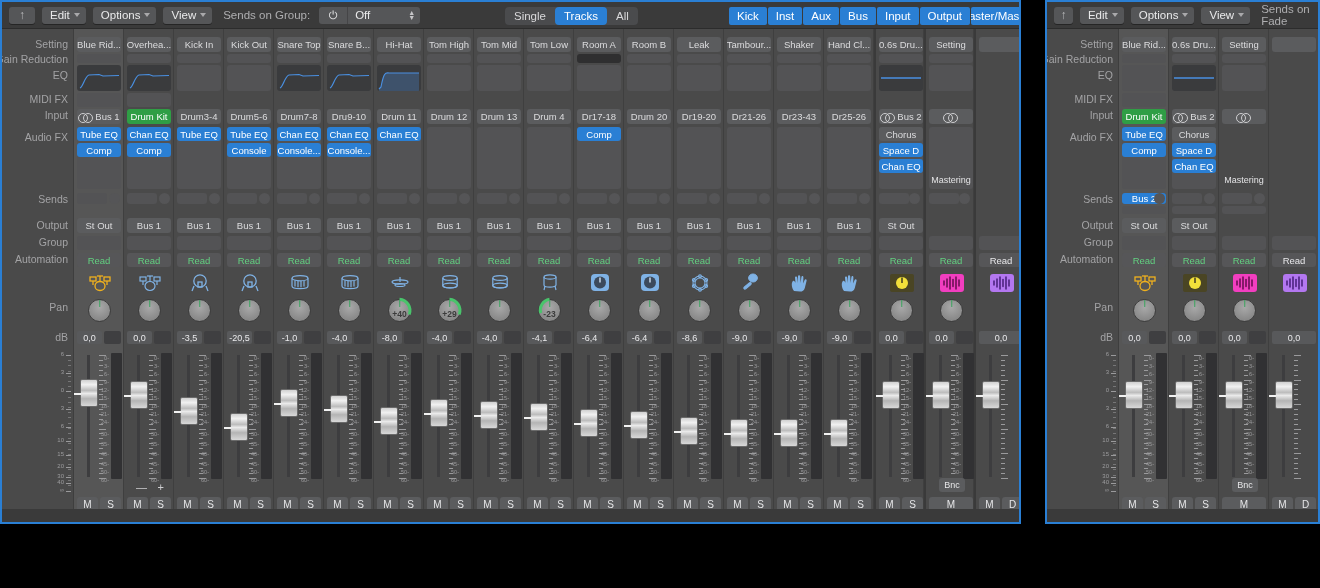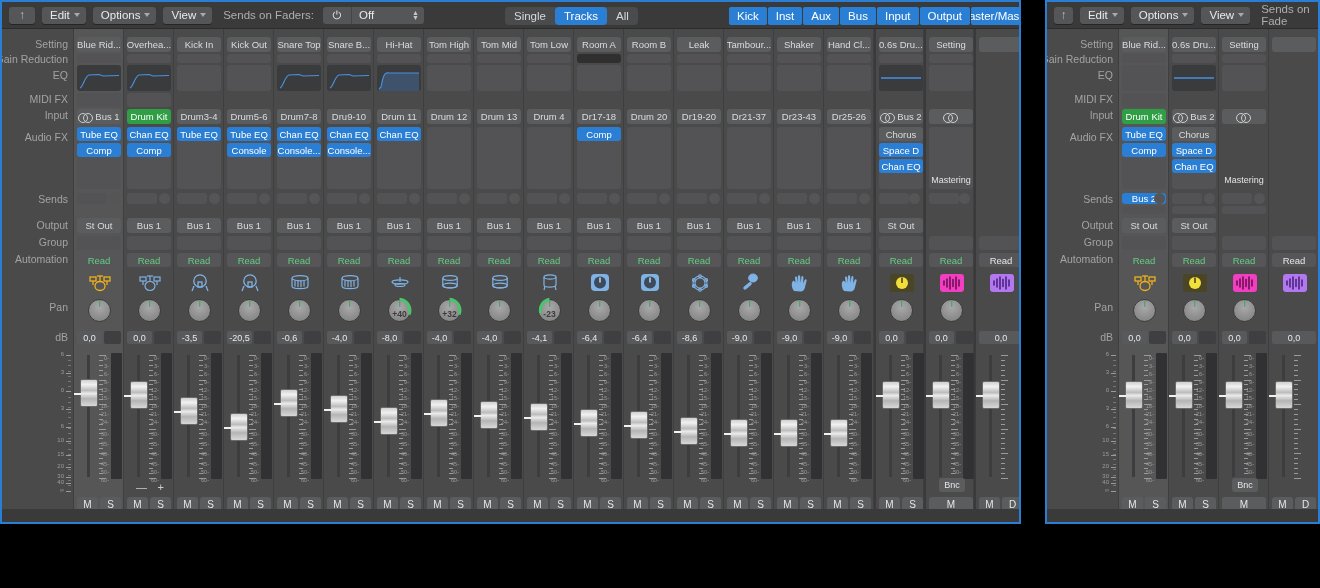--- a/index.html
+++ b/index.html
@@ -258,21 +258,21 @@
         <span class="caret"></span>
       </div>
       <div class="tb-btn tb-menu">
         <span>Options</span>
         <span class="caret"></span>
       </div>
       <div class="tb-btn tb-menu">
         <span>View</span>
         <span class="caret"></span>
       </div>
-      <div class="tb-label">Sends on Faders:</div>
+      <div class="tb-label">Sends on Group:</div>
       <div style="display:flex;margin-left:2px;">
         <div class="tb-power">⏻</div>
         <div class="tb-off">
           <span>Off</span>
           <span class="stepper">▲<br>▼</span>
         </div>
       </div>
 
       <div class="seg">
         <div>Single</div>
@@ -768,21 +768,21 @@
                 </g>
               </svg>
             </div>
             <div class="knob">
             <div class="body"></div>
 
             <div class="tick"></div>
 
           </div>
             <div class="dbrow">
-            <div class="v">-0,6</div>
+            <div class="v">-1,0</div>
             <div class="p"></div>
           </div>
             <div class="fader">
           <div class="track"></div>
           <div class="cap" style="top:38px"></div>
           <div class="ticks">
                 <i style="top:2px;width:7px"></i>
                 <i style="top:6.9px;width:4px"></i>
                 <i style="top:11.8px;width:4px"></i>
                 <i style="top:16.700000000000003px;width:4px"></i>
@@ -1045,21 +1045,21 @@
                   <ellipse cx="9" cy="10.5" rx="7.2" ry="2.4"></ellipse>
                 </g>
               </svg>
             </div>
             <div class="knob">
             <div class="body"></div>
             <svg class="arc" viewBox="0 0 27 27">
                 <path d="M13.5 2.2 A11.3 11.3 0 0 1 23.2 17.5" fill="none" stroke="#49c46b" stroke-width="3"></path>
               </svg>
             <div class="tick"></div>
-            <div class="val">+32</div>
+            <div class="val">+29</div>
           </div>
             <div class="dbrow">
             <div class="v">-4,0</div>
             <div class="p"></div>
           </div>
             <div class="fader">
           <div class="track"></div>
           <div class="cap" style="top:48px"></div>
           <div class="ticks">
                 <i style="top:2px;width:7px"></i>
@@ -1556,21 +1556,21 @@
             <div>M</div>
             <div>S</div>
           </div>
             <div class="nameplate np-green">Leak</div>
           </div>
           <div class="strip">
             <div class="slot slot-grey r-setting">Tambour...</div>
             <div class="slot r-gr" style="background:#535355"></div>
             <div class="slot r-eq" style="background:#535355"></div>
             <div class="slot slot-grey r-input">
-              <span>Dr21-37</span>
+              <span>Dr21-26</span>
             </div>
             <div class="slot r-fxbox" style="background:#535355"></div>
             <div class="slot slot-empty r-send" style="width:30px"></div>
             <div class="sendknob"></div>
             <div class="slot slot-grey r-output">Bus 1</div>
             <div class="slot slot-empty r-group"></div>
             <div class="slot slot-read r-auto">Read</div>
             <div class="ic">
               <svg width="18" height="19" viewBox="0 0 18 19">
                 <g stroke="#7fb2e5" fill="#7fb2e5" stroke-width="1">

